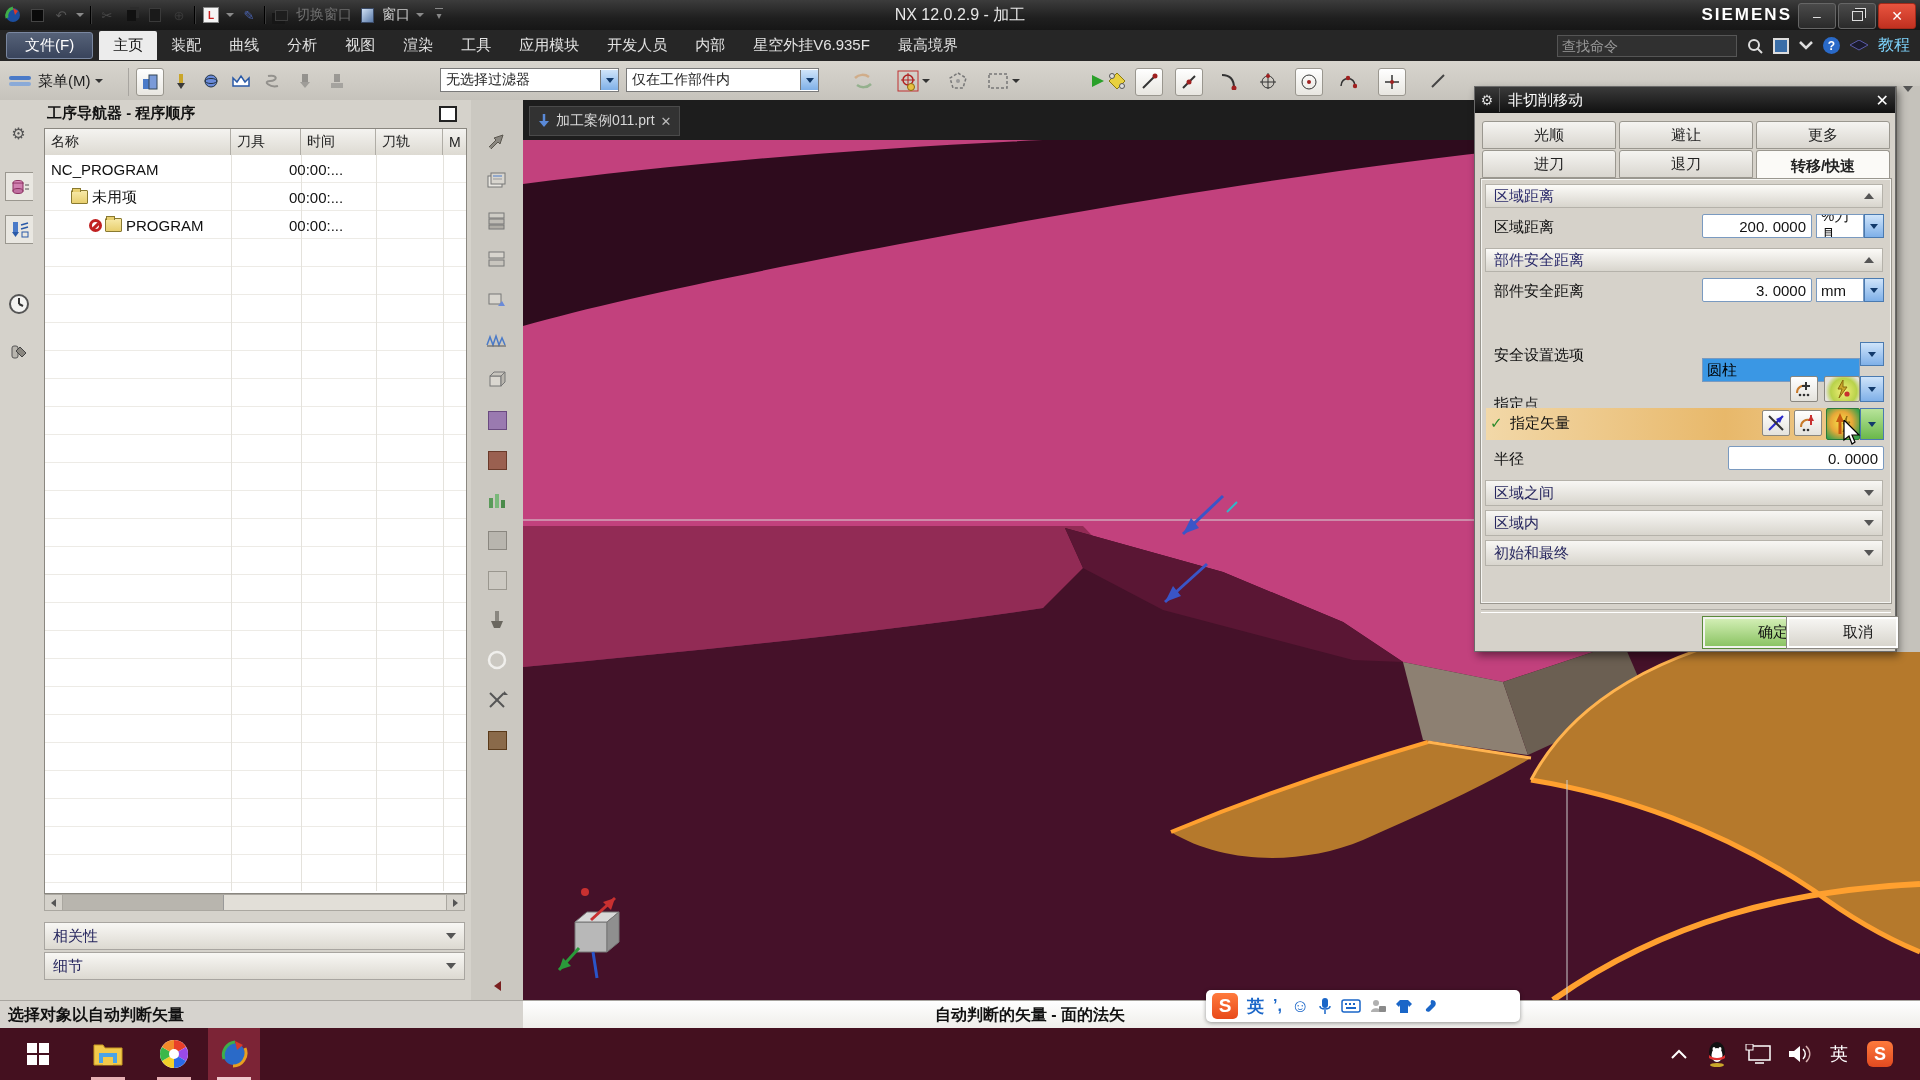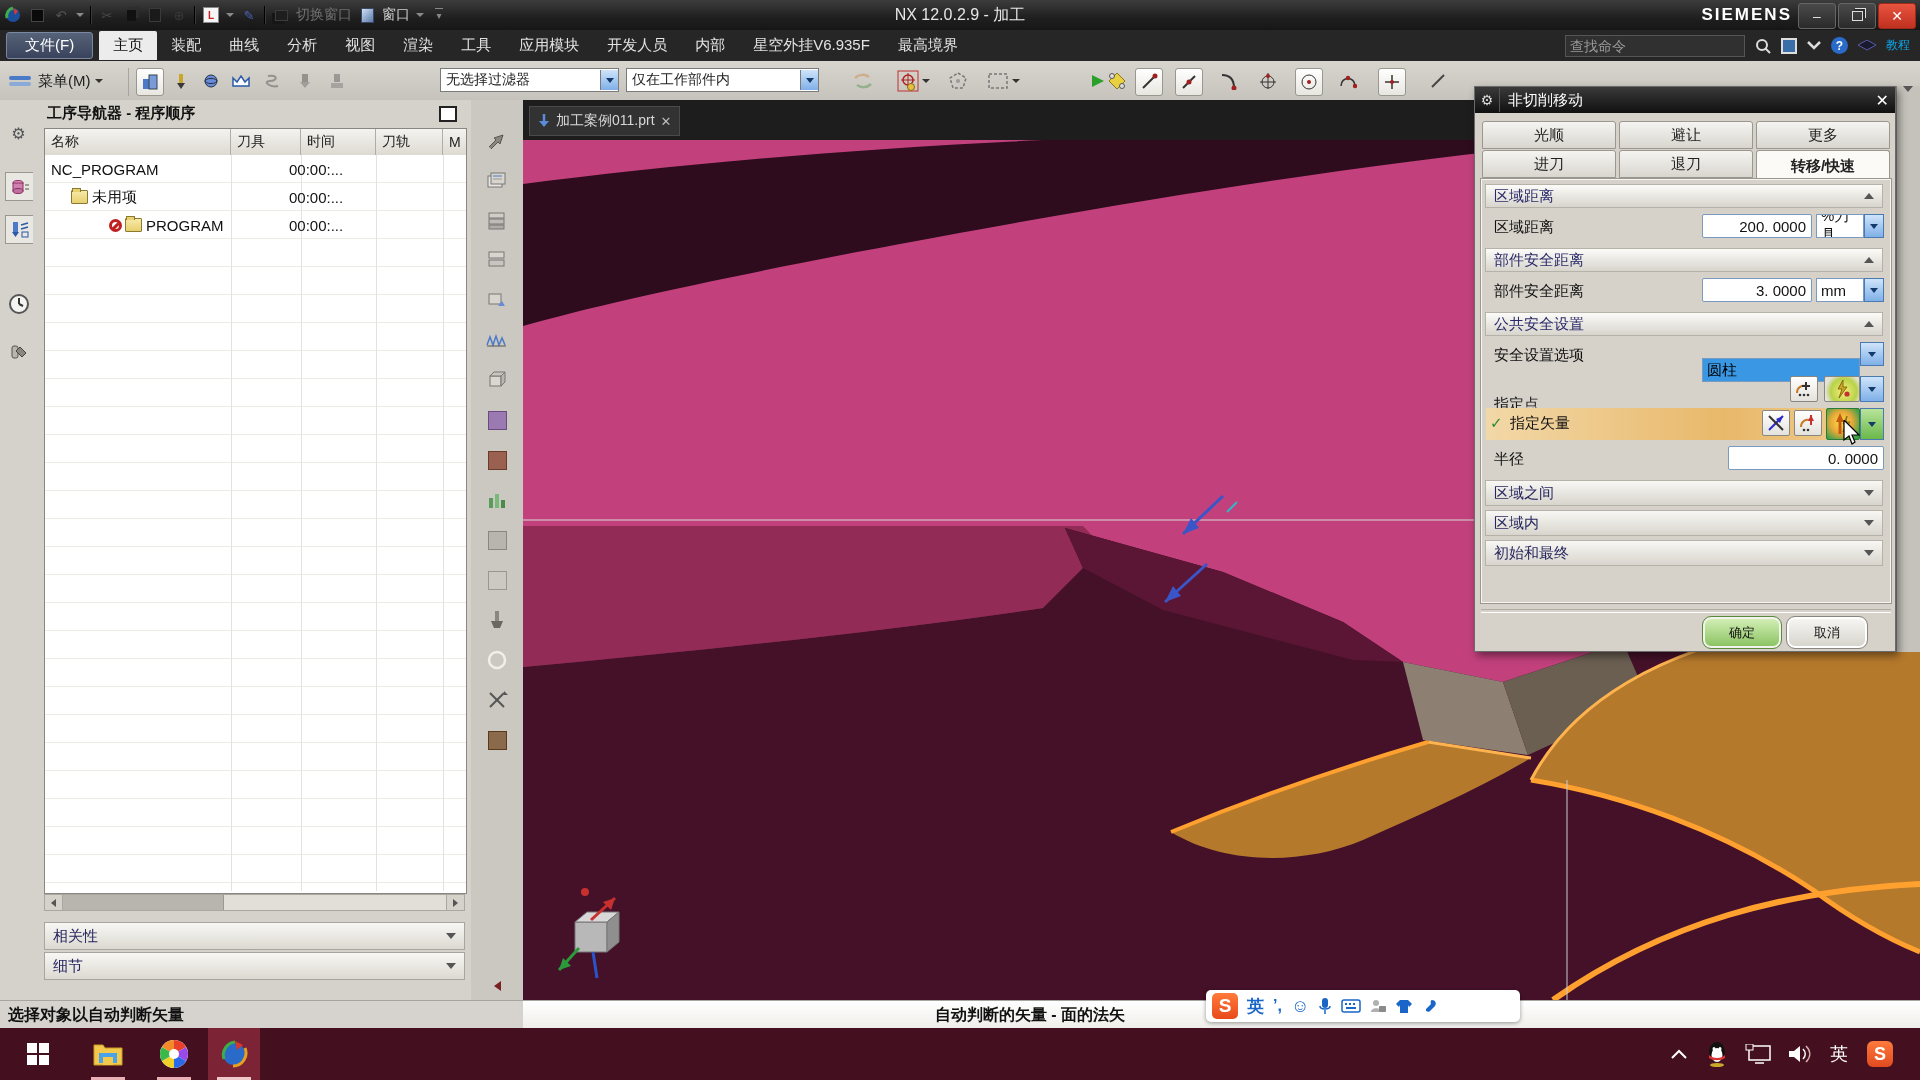--- a/index.html
+++ b/index.html
@@ -84,21 +84,21 @@
   .dtab.active{background:#fbfaf7;height:30px;border-bottom:none;font-weight:bold;}
   #dlg-body{position:absolute;left:6px;top:92px;width:410px;height:424px;background:#d6d2ca;border:1px solid #f5f5f2;outline:1px solid #9a978f;box-sizing:border-box;}
   .grp-head{position:absolute;left:3px;width:398px;height:24px;background:linear-gradient(#fcfbf8,#d8d5cd);border:1px solid #b5b2aa;box-sizing:border-box;display:flex;align-items:center;justify-content:space-between;padding:0 8px;color:#2a2a6a;font-size:15px;}
   .dlabel{position:absolute;font-size:15px;color:#111;}
   .dinput{position:absolute;height:24px;background:#fff;border:1px solid #7a9ac0;border-radius:2px;box-sizing:border-box;display:flex;align-items:center;justify-content:flex-end;padding-right:5px;font-size:15px;color:#111;}
   .unitbox{position:absolute;height:24px;background:#fff;border:1px solid #7a9ac0;box-sizing:border-box;display:flex;align-items:center;font-size:15px;color:#111;padding-left:4px;overflow:hidden;}
   .ubtn{position:absolute;width:20px;height:24px;background:linear-gradient(#cfe4fa,#7fb0e8);border:1px solid #4a7ab0;box-sizing:border-box;display:flex;align-items:center;justify-content:center;}
   .ubtn i{width:0;height:0;border-left:4px solid transparent;border-right:4px solid transparent;border-top:5px solid #123a6b;}
   .ibtn{position:absolute;width:28px;height:26px;background:linear-gradient(#ffffff,#e4e2dc);border:1px solid #8a8780;border-radius:2px;box-sizing:border-box;display:flex;align-items:center;justify-content:center;}
   .collapse-bar{position:absolute;left:3px;width:398px;height:26px;background:linear-gradient(#f8f7f4,#d8d5cd);border:1px solid #b5b2aa;box-sizing:border-box;display:flex;align-items:center;justify-content:space-between;padding:0 8px;color:#26265e;font-size:15px;}
-  .dlg-btn{position:absolute;height:27px;border-radius:8px;display:flex;align-items:center;justify-content:center;font-size:13px;color:#111;}
+  .dlg-btn{position:absolute;height:27px;border-radius:0;display:flex;align-items:center;justify-content:center;font-size:15px;color:#111;padding-left:31px;}
   #btn-ok{left:228px;top:530px;width:74px;background:linear-gradient(#d2eeb4,#8cc464);border:2px solid #f2f2ee;outline:1px solid #5a8a3a;}
   #btn-cancel{left:312px;top:530px;width:76px;background:linear-gradient(#f6f5f2,#d8d5cd);border:2px solid #fff;outline:1px solid #8a8780;}
   #right-strip{left:1896px;top:86px;width:24px;height:566px;background:#c5c2bb;border-left:1px solid #8a8780;z-index:40;}
   
   #statusbar{left:0;top:1000px;width:1920px;height:28px;background:#d6d3ce;border-top:1px solid #a8a5a0;color:#111;}
   #status-mid{position:absolute;left:523px;top:0;width:1397px;height:28px;background:linear-gradient(#ffffff,#eeede9);}
   #status-left{position:absolute;left:8px;top:4px;font-weight:bold;font-size:16px;}
   #status-center{position:absolute;left:880px;top:4px;width:300px;text-align:center;font-weight:bold;font-size:16px;}
   
   #imebar{left:1206px;top:990px;width:314px;height:32px;background:#fff;border-radius:5px;box-shadow:0 1px 4px rgba(0,0,0,.4);z-index:60;display:flex;align-items:center;gap:9px;padding:0 6px;box-sizing:border-box;}
@@ -198,21 +198,21 @@
           </svg>
       </span>
       <span class="mr-icon">
           <span style="width:17px;height:17px;border-radius:50%;background:#2a6ac8;color:#fff;font-size:12px;font-weight:bold;display:flex;align-items:center;justify-content:center;">?</span>
         </span>
       <span class="mr-icon">
         <svg width="18" height="12">
             <polygon points="9,0 18,5 9,10 0,5" fill="#1a1a2e" stroke="#5a5aa8"></polygon>
           </svg>
       </span>
-      <span style="color:#0ea5e9;font-size:12px;">教程</span>
+      <span style="color:#7dd3fc;font-size:16px;">教程</span>
     </div>
   </div>
 
   <div class="abs" id="ribbon">
     <div class="rabs" style="left:8px;">
       <svg width="26" height="14">
           <rect x="1" y="2" width="22" height="4" rx="2" fill="#4a7ac8"></rect>
           <rect x="1" y="8" width="22" height="4" rx="2" fill="#8aaad8"></rect>
         </svg>
       <span style="font-size:15px;color:#222;margin-left:4px;">菜单(M)</span>
@@ -415,21 +415,21 @@
         <div class="colline" style="left:398px;top:0;height:736px;"></div>
         <div class="trow" style="top:0;">
           <span style="margin-left:6px;">NC_PROGRAM</span>
           <span class="ttime">00:00:...</span>
         </div>
         <div class="trow" style="top:28px;">
           <span class="folder" style="margin-left:26px;"></span>
           <span>未用项</span>
           <span class="ttime">00:00:...</span>
         </div>
-        <div class="trow" style="top:56px;padding-left:20px;">
+        <div class="trow" style="top:56px;">
           <span class="noentry" style="margin-left:44px;"></span>
           <span class="folder"></span>
           <span>PROGRAM</span>
           <span class="ttime">00:00:...</span>
         </div>
       </div>
     </div>
     <div id="hscroll">
       <span class="sbtn">
           <span class="tri-l"></span>
@@ -634,24 +634,20 @@
       <div class="dinput" style="left:220px;top:98px;width:110px;">
           <span>3. 0000</span>
         </div>
       <div class="unitbox" style="left:334px;top:98px;width:48px;">
           <span>mm</span>
         </div>
       <div class="ubtn" style="left:382px;top:98px;">
           <i></i>
         </div>
 
-      <div class="grp-head" style="top:132px;">
-        <span>公共安全设置</span>
-        <span class="utri"></span>
-      </div>
       <span class="dlabel" style="left:12px;top:166px;">安全设置选项</span>
       <div class="unitbox" style="left:220px;top:178px;width:158px;background:#3a97e4;color:#000;">
           <span>圆柱</span>
         </div>
       <div class="ubtn" style="left:378px;top:162px;width:24px;">
           <i></i>
         </div>
 
       <span class="dlabel" style="left:12px;top:215px;">指定点</span>
       <div class="ibtn" style="left:308px;top:196px;">

